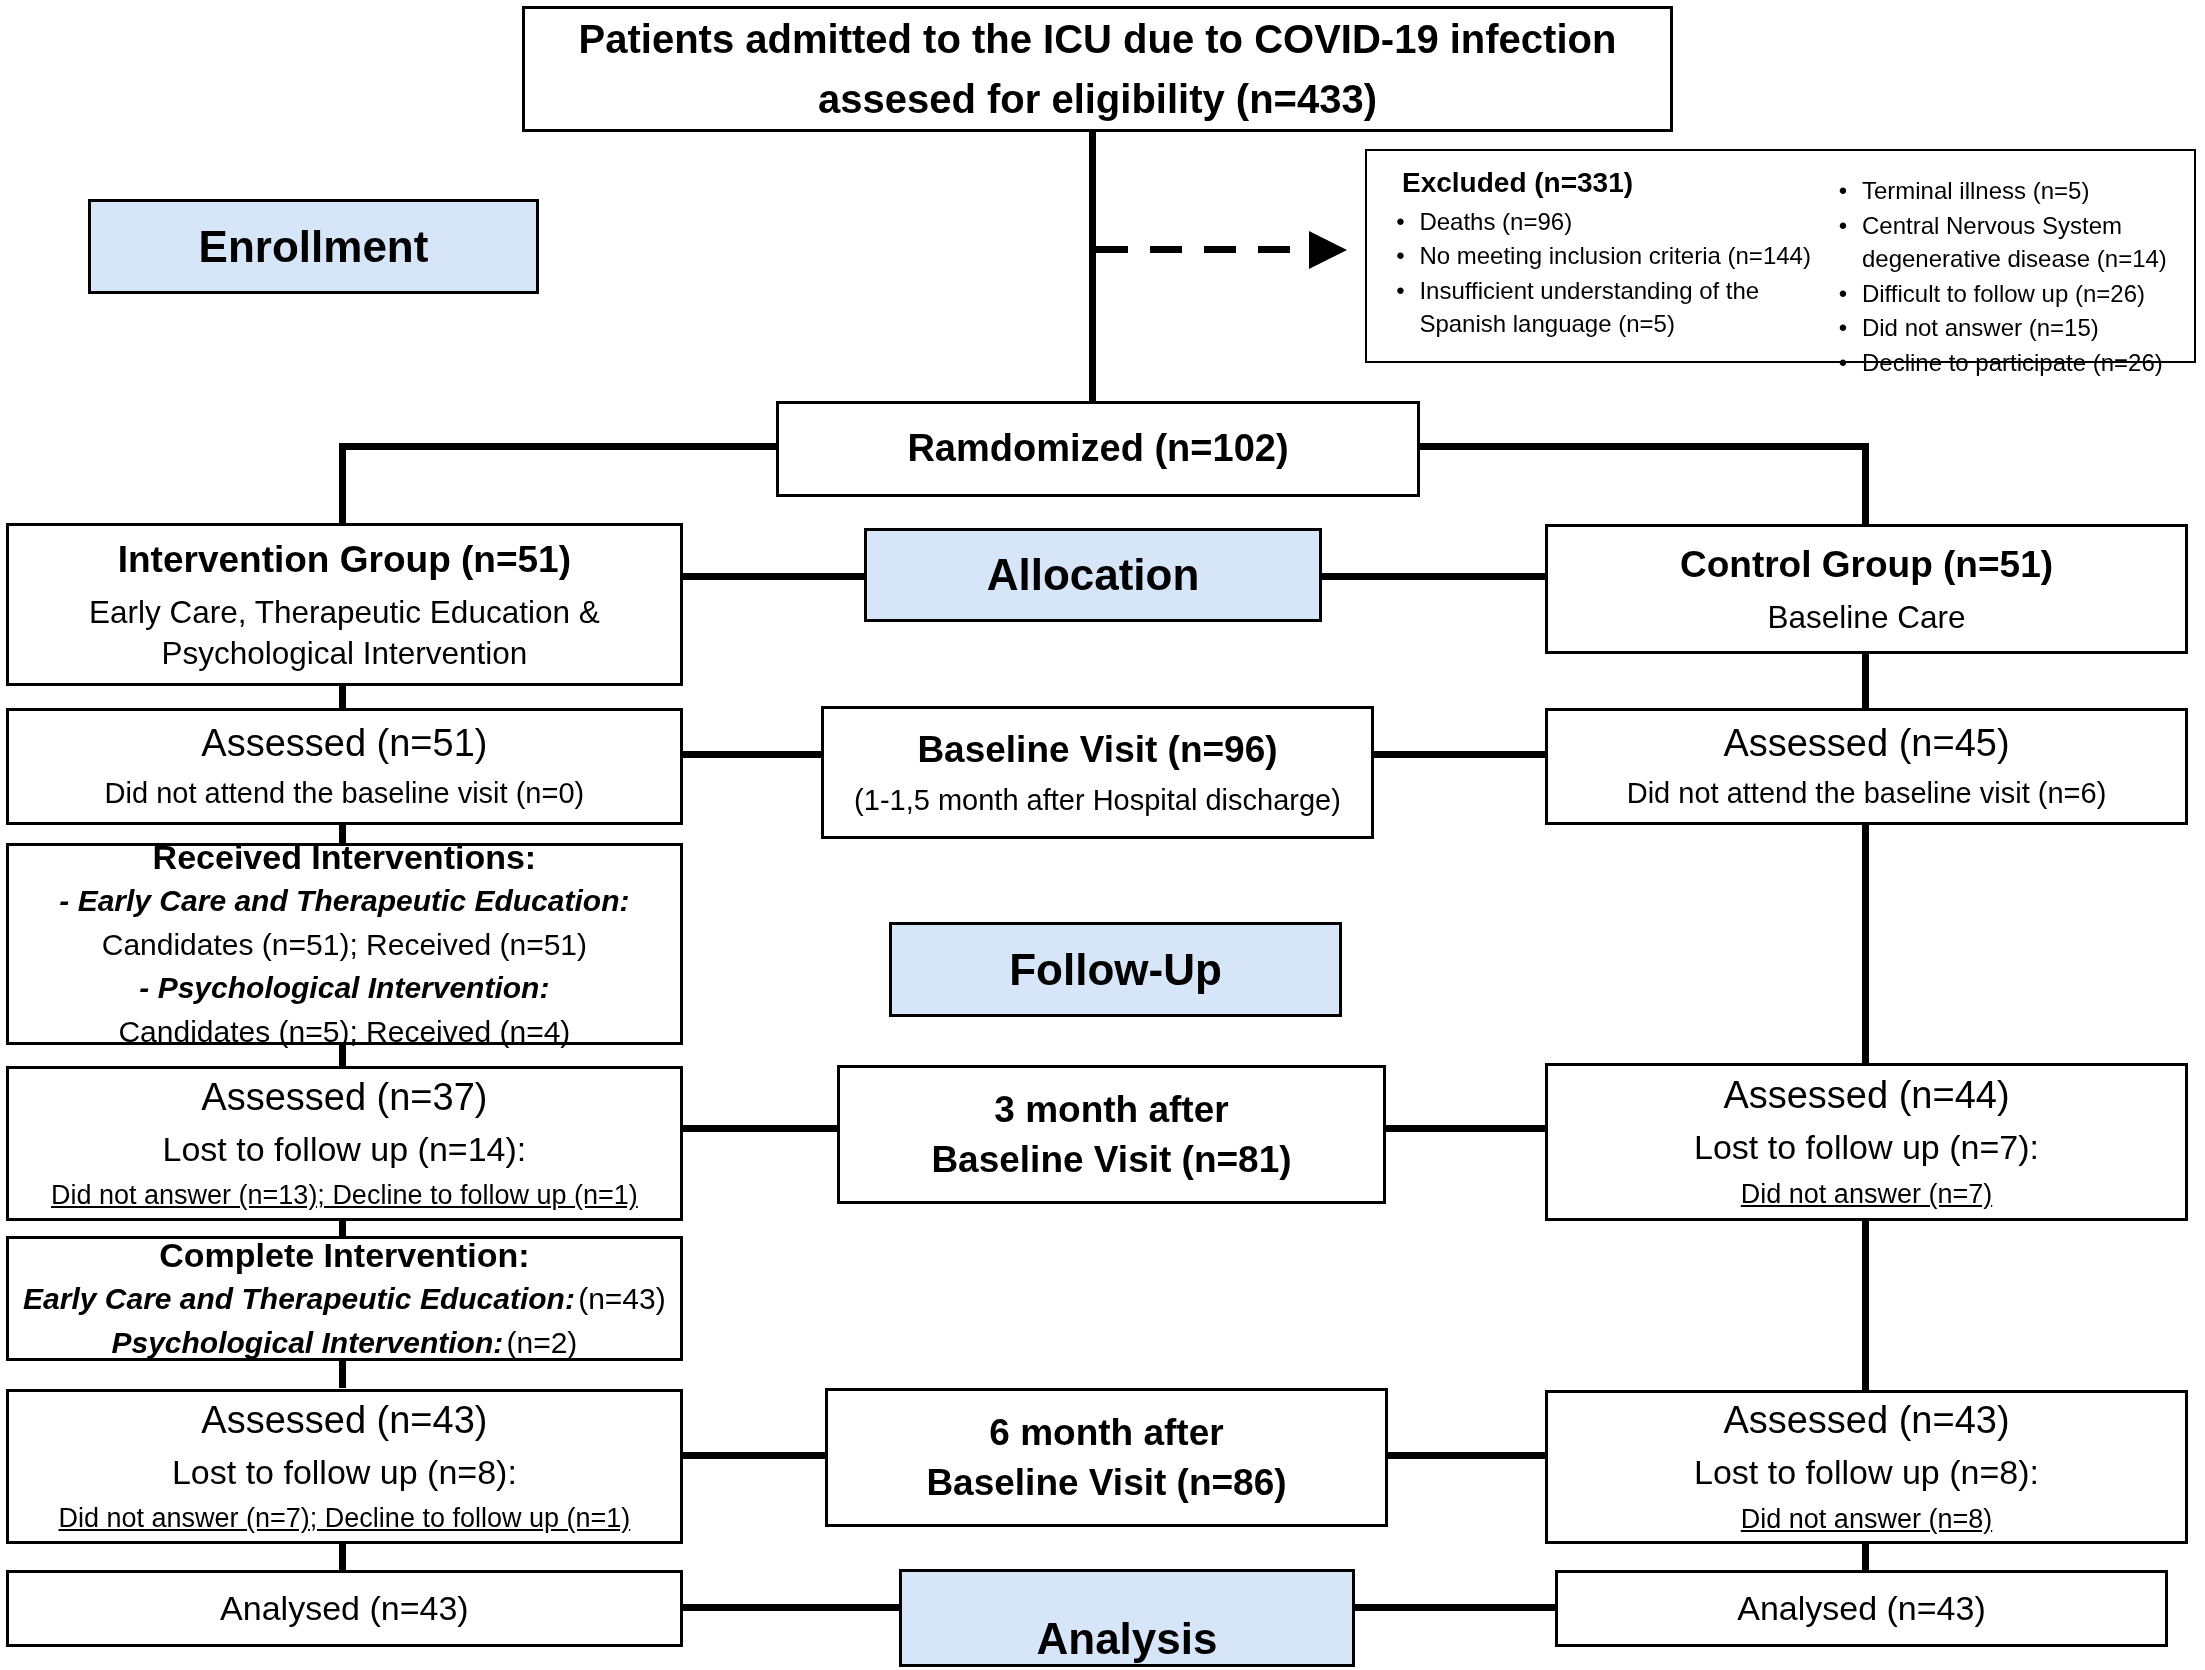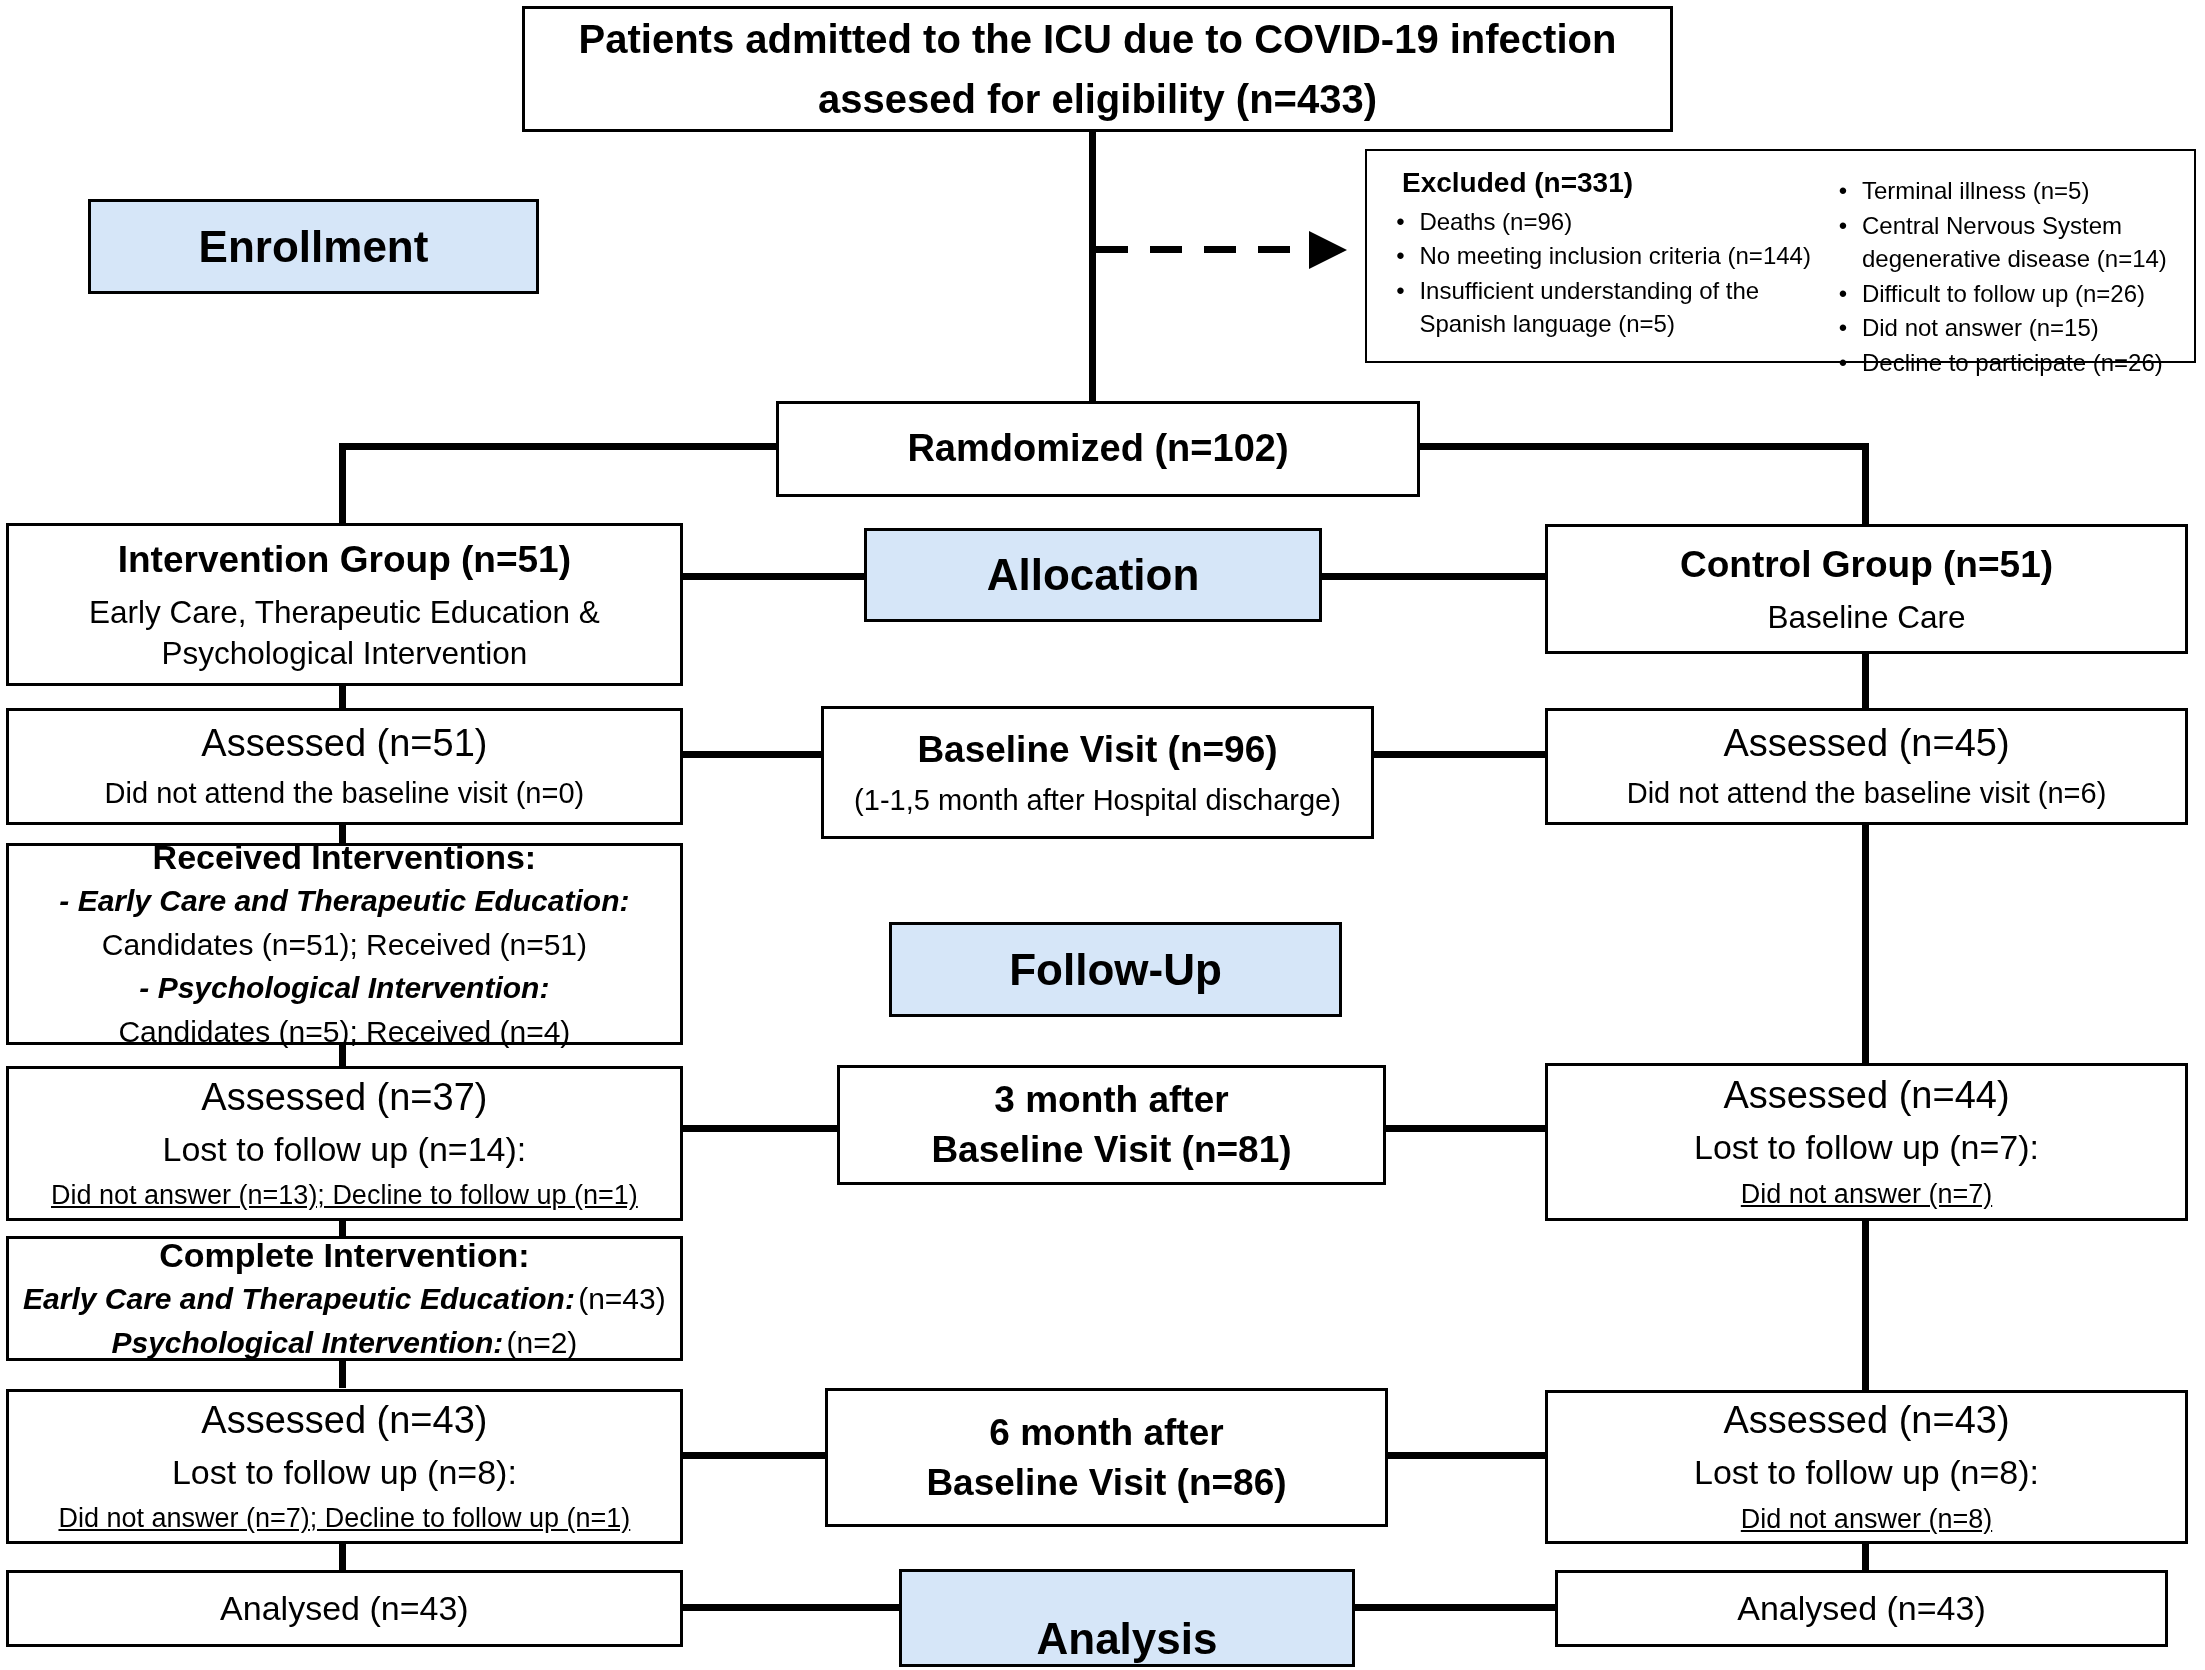--- a/index.html
+++ b/index.html
@@ -173,21 +173,21 @@
   <div class="stage" style="left:889px;top:922px;width:453px;height:95px;">
     <span>Follow-Up</span>
   </div>
 
   <div class="box" style="left:5.9px;top:1066px;width:677px;height:155px;">
     <div class="assessed-title">Assessed (n=37)</div>
     <div class="lost">Lost to follow up (n=14):</div>
     <div class="small38">Did not answer (n=13); Decline to follow up (n=1)</div>
   </div>
 
-  <div class="box" style="left:837px;top:1065px;width:549px;height:120px;">
+  <div class="box" style="left:837px;top:1065px;width:549px;height:139px;">
     <div class="h50">3 month after</div>
     <div class="h50">Baseline Visit (n=81)</div>
   </div>
 
   <div class="box" style="left:1545px;top:1063px;width:643px;height:158px;">
     <div class="assessed-title">Assessed (n=44)</div>
     <div class="lost">Lost to follow up (n=7):</div>
     <div class="small38">Did not answer (n=7)</div>
   </div>
 

